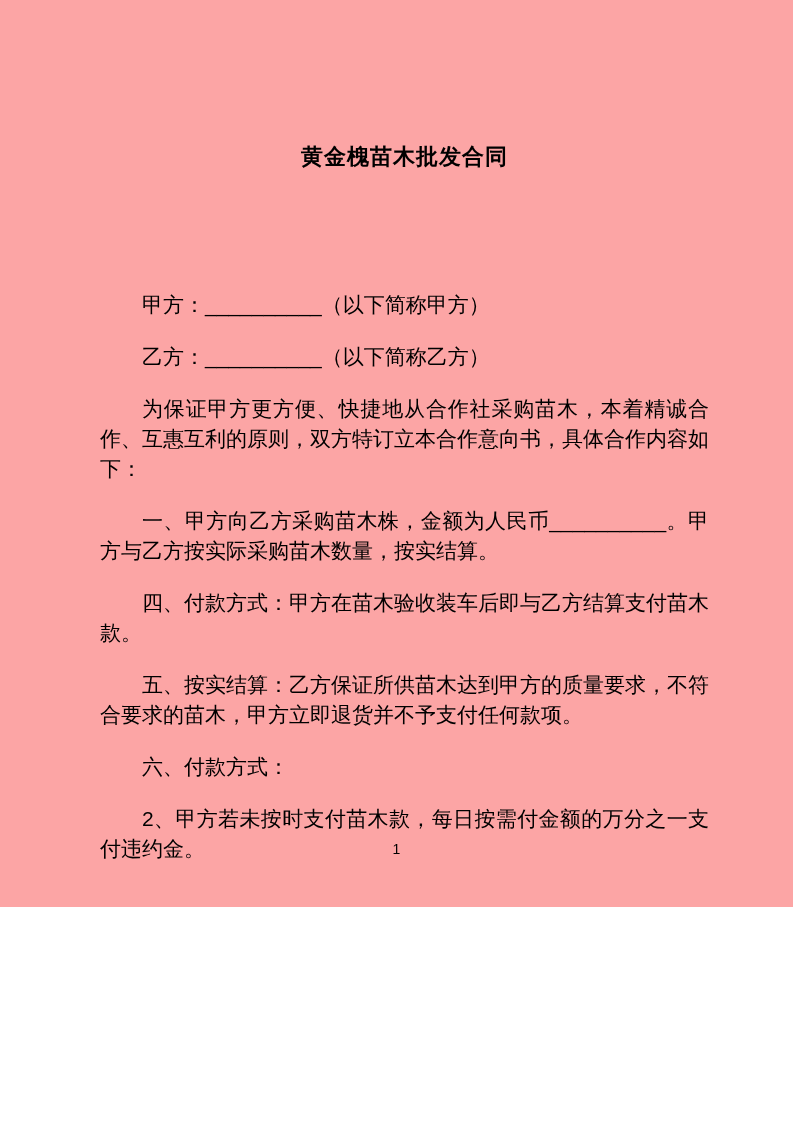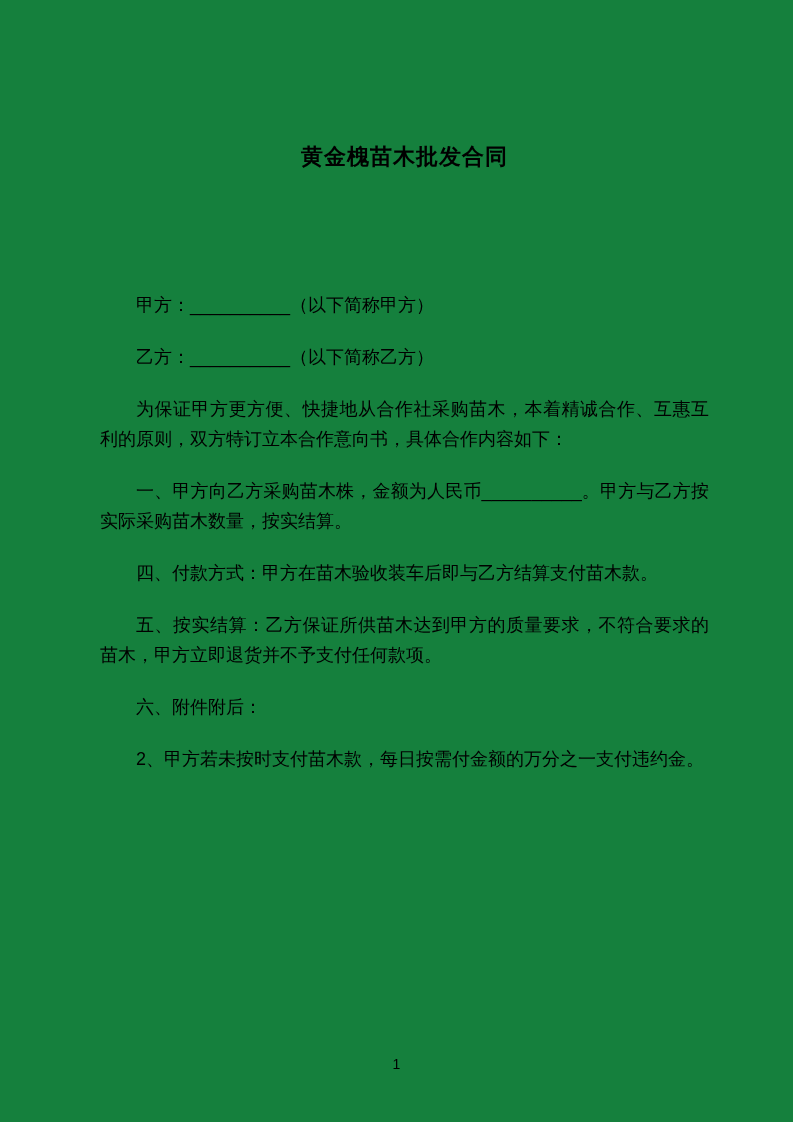--- a/index.html
+++ b/index.html
@@ -3,42 +3,42 @@
 <meta charset="utf-8">
 <style>
   * { margin: 0; padding: 0; box-sizing: border-box; }
   html, body {
     background: #ffffff;
     font-family: "Liberation Sans", "DejaVu Sans", sans-serif;
   }
   .page {
     position: relative;
     width: 793px;
-    height: 1122px;
+    height: 907px;
     margin: 0 auto;
-    background: #15803d;
+    background: #fca5a5;
     color: #000000;
     overflow: hidden;
   }
   .content {
     padding: 0 84px 0 100px;
   }
   .title {
     padding-top: 142px;
     text-align: center;
     font-size: 22px;
     font-weight: bold;
     letter-spacing: 1px;
     color: #000000;
   }
   .body-text {
     margin-top: 118px;
   }
   .para {
-    font-size: 18px;
+    font-size: 21px;
     line-height: 30px;
     text-indent: 2em;
     text-align: justify;
     margin-bottom: 22px;
     color: #000000;
     word-break: break-all;
   }
   .para.party {
     margin-bottom: 22px;
   }
@@ -58,18 +58,18 @@
 <div class="page">
   <div class="content">
     <h1 class="title">黄金槐苗木批发合同</h1>
     <div class="body-text">
       <p class="para party">甲方：__________（以下简称甲方）</p>
       <p class="para party">乙方：__________（以下简称乙方）</p>
       <p class="para">为保证甲方更方便、快捷地从合作社采购苗木，本着精诚合作、互惠互利的原则，双方特订立本合作意向书，具体合作内容如下：</p>
       <p class="para">一、甲方向乙方采购苗木株，金额为人民币__________。甲方与乙方按实际采购苗木数量，按实结算。</p>
       <p class="para">四、付款方式：甲方在苗木验收装车后即与乙方结算支付苗木款。</p>
       <p class="para">五、按实结算：乙方保证所供苗木达到甲方的质量要求，不符合要求的苗木，甲方立即退货并不予支付任何款项。</p>
-      <p class="para">六、附件附后：</p>
+      <p class="para">六、付款方式：</p>
       <p class="para">2、甲方若未按时支付苗木款，每日按需付金额的万分之一支付违约金。</p>
     </div>
   </div>
   <div class="page-number">1</div>
 </div>
 
 </body></html>

